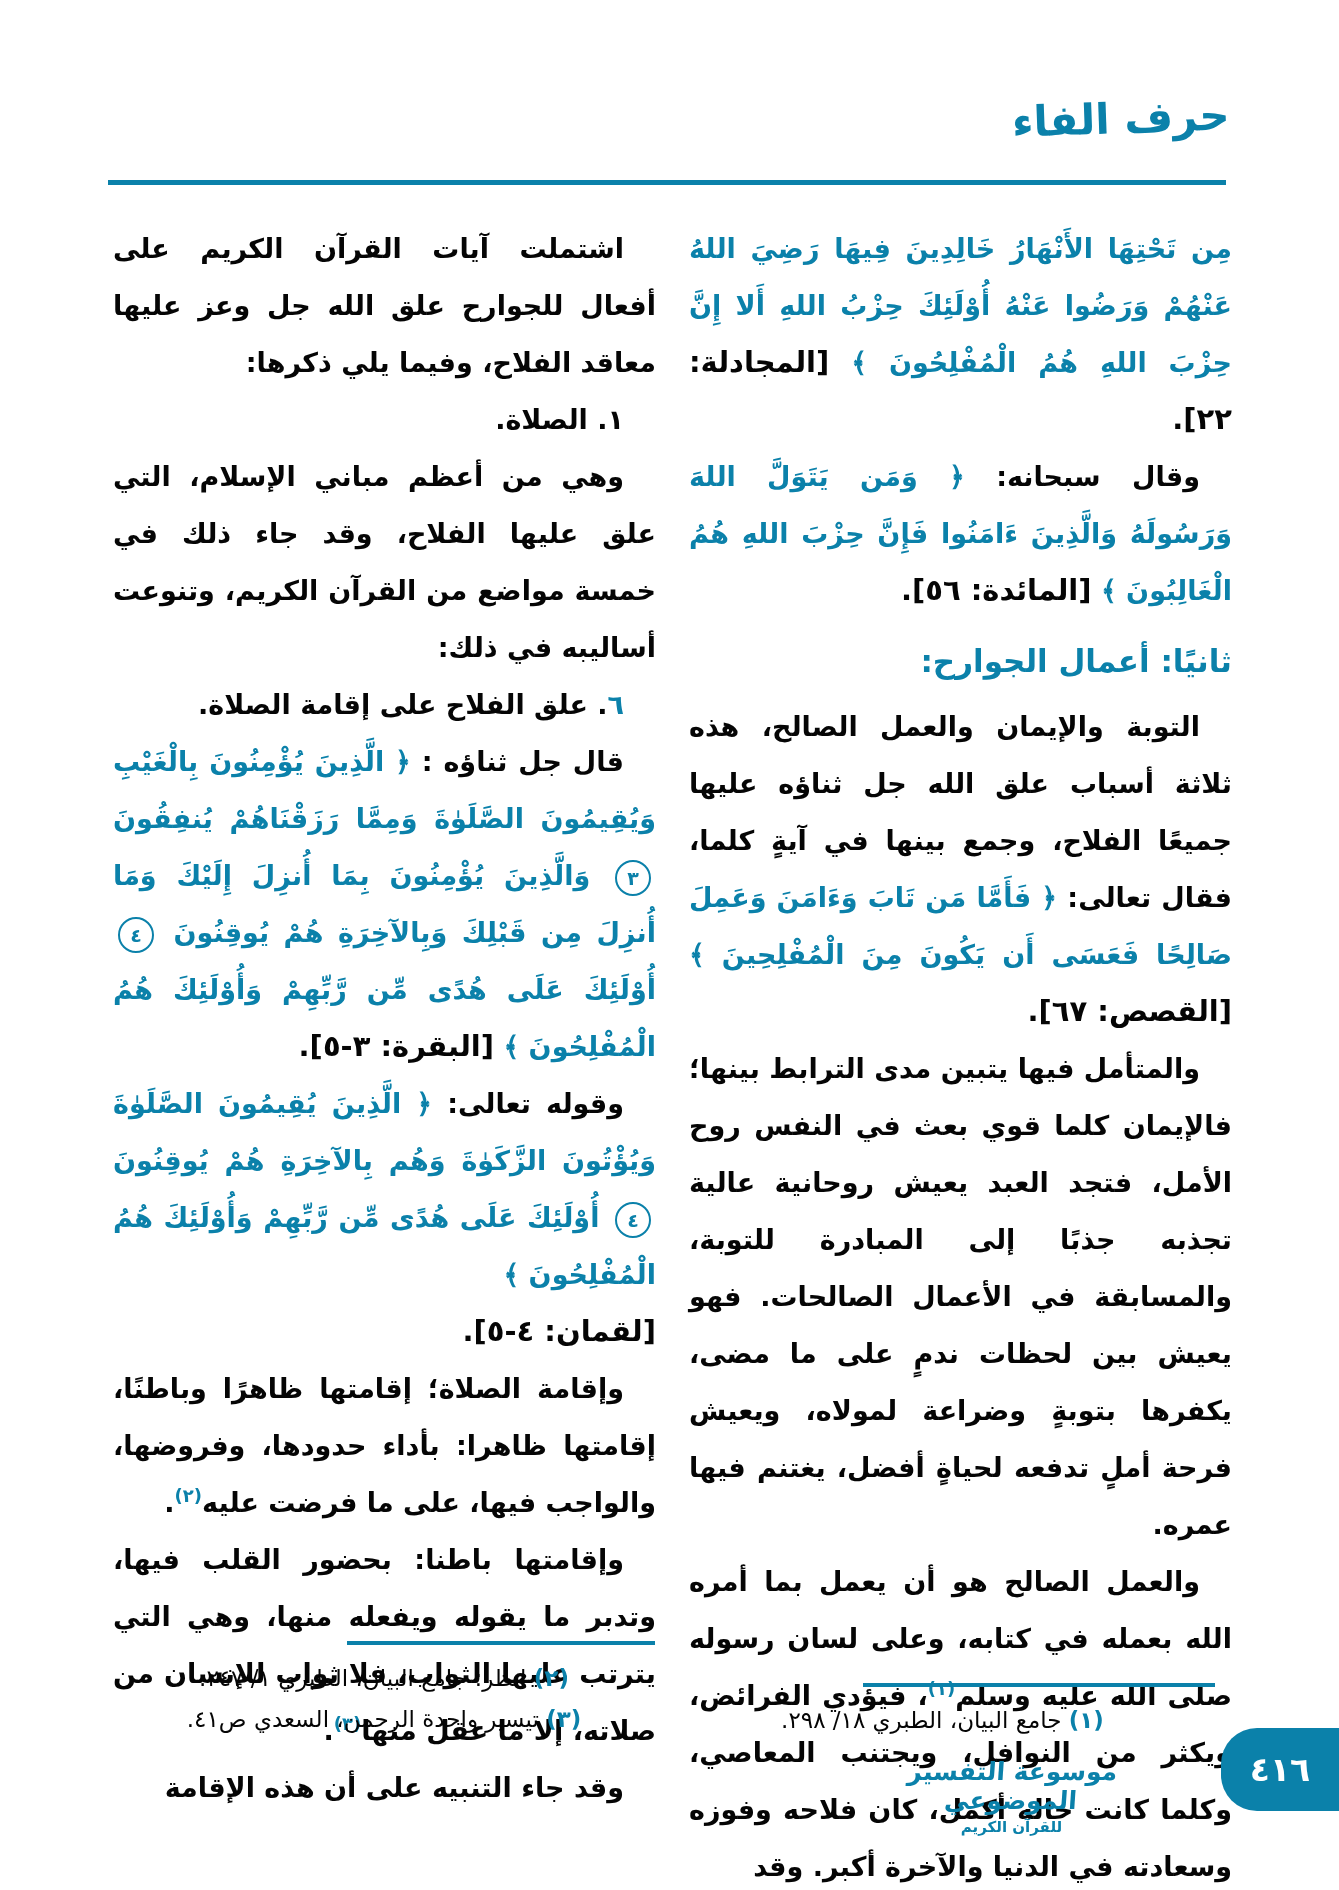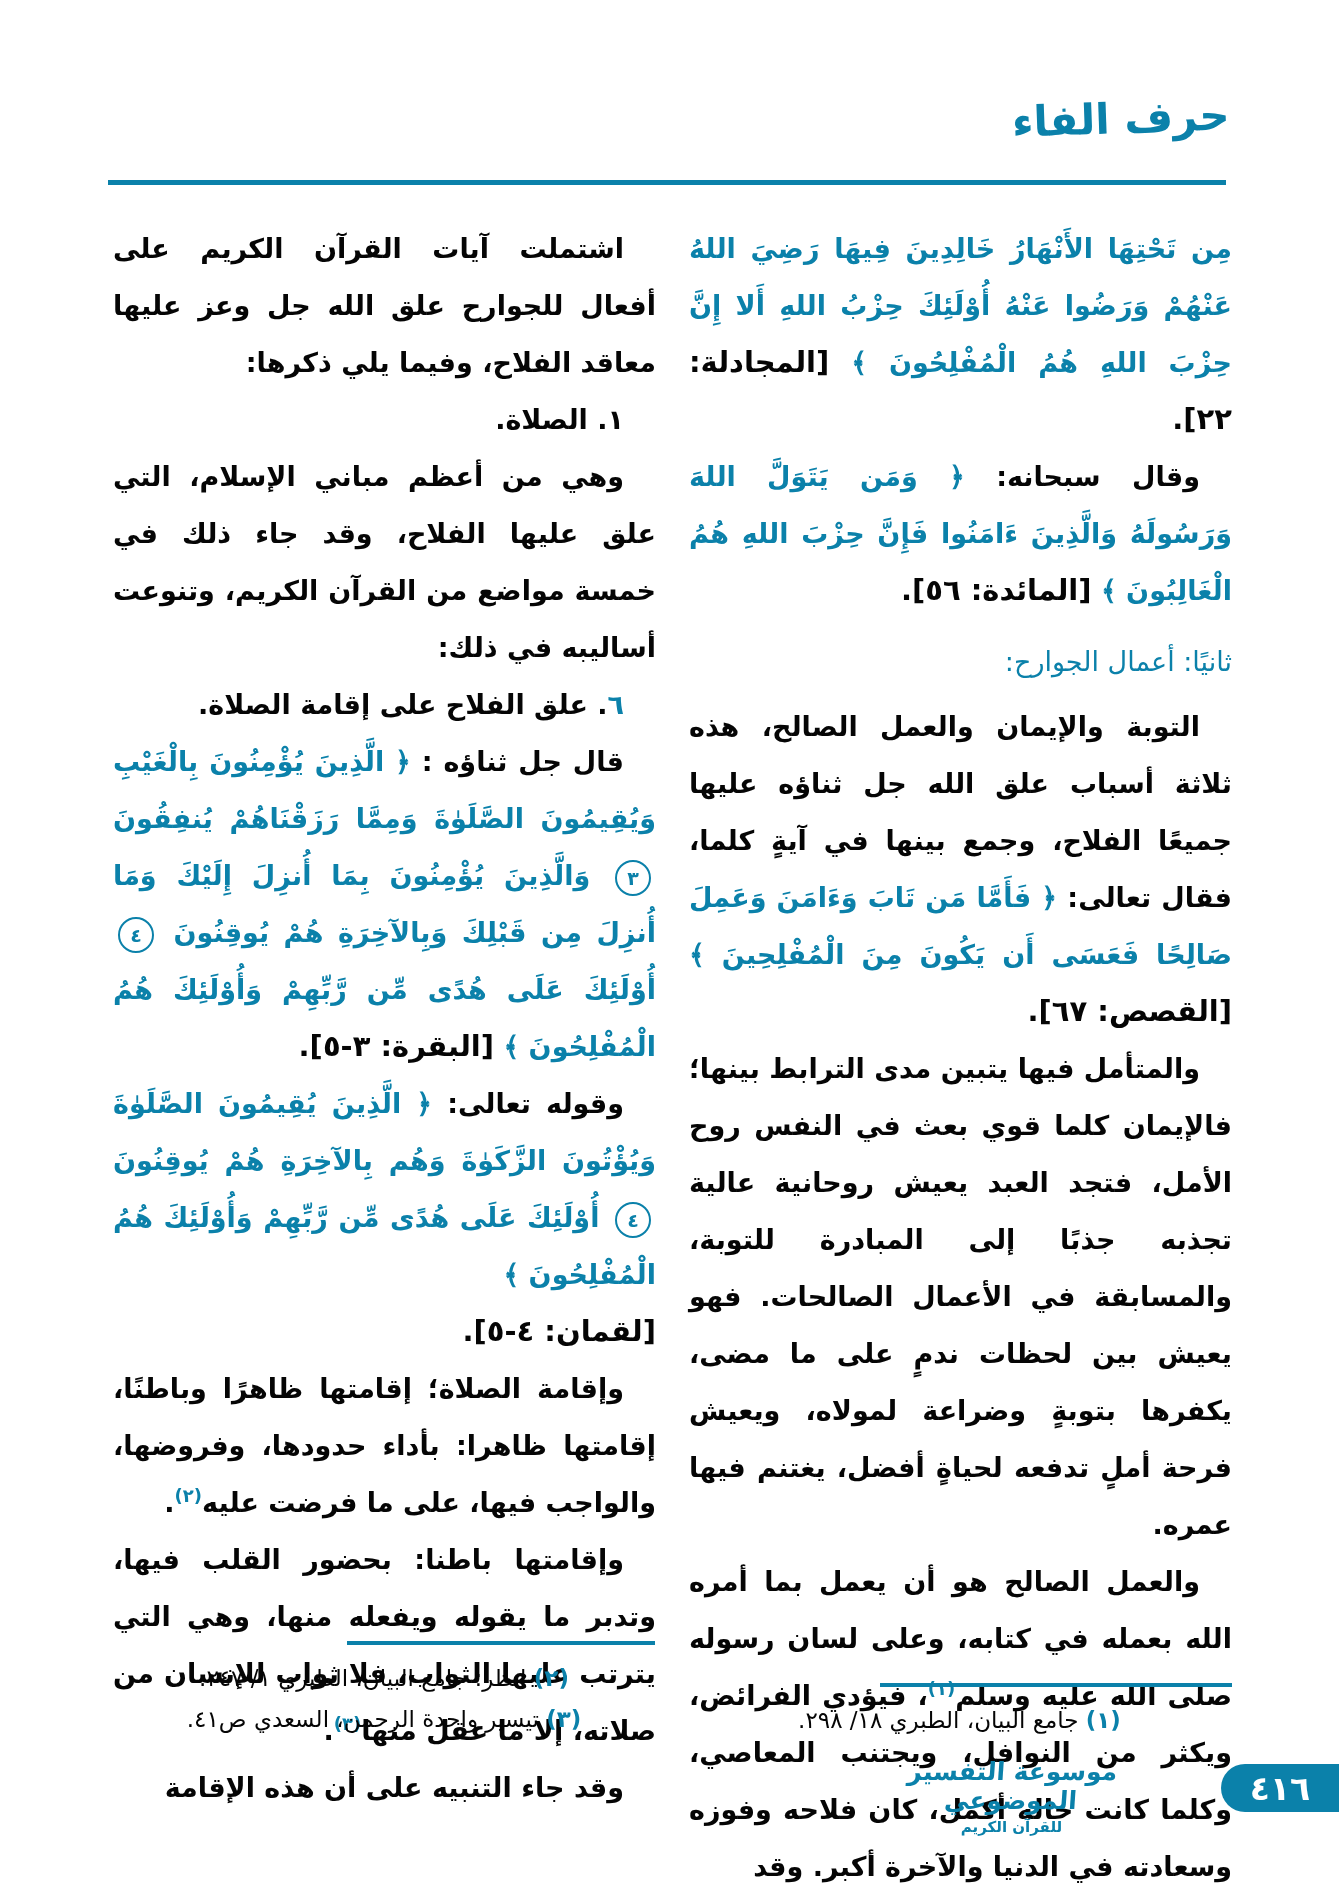--- a/index.html
+++ b/index.html
@@ -38,21 +38,21 @@
     text-align:justify;
   }
   .col-right{right:107px;}
   .col-left{left:113px;}
   .col p{margin:0;text-indent:32px;}
   .col p.noindent{text-indent:0;}
   .q{color:var(--blue);}
   .ref{color:var(--ink);font-size:29px;}
   .heading{
     color:var(--blue);
-    font-size:27px;font-weight:normal;
+    font-size:31px;font-weight:bold;
     margin:14px 0 8px;
     text-indent:0;
   }
   .list-item{margin:0;text-indent:62px;font-weight:bold;}
   .sub-num{color:var(--blue);}
   .ayah{
     display:inline-block;
     width:36px;height:36px;line-height:32px;
     border:2px solid var(--blue);
     border-radius:50%;
@@ -67,37 +67,37 @@
     color:var(--blue);
     font-size:18px;font-weight:bold;
     vertical-align:super;line-height:0;
   }
   
   .footnotes{
     position:absolute;
     font-size:23px;line-height:41px;font-weight:normal;
     text-align:center;
   }
-  .fn-right{top:1683px;right:107px;width:545px;}
+  .fn-right{top:1683px;right:124px;width:545px;}
   .fn-left{top:1641px;left:113px;width:542px;}
   .fn-rule{height:4px;background:var(--blue);margin-bottom:13px;}
   .fn-right .fn-rule{width:352px;}
   .fn-left .fn-rule{width:308px;}
   .fn-marker{color:var(--blue);font-weight:bold;}
   .fn-line{margin:0;}
   
   .logo{
     position:absolute;top:1758px;right:205px;width:245px;
     text-align:center;color:var(--blue);font-weight:bold;
   }
   .logo-main{font-size:25px;line-height:1.14;transform:skewX(-4deg);}
   .logo-sub{font-size:15px;margin-top:3px;letter-spacing:1px;}
   .page-pill{
-    position:absolute;top:1764px;right:0;
-    width:118px;height:48px;
+    position:absolute;top:1728px;right:0;
+    width:118px;height:83px;
     background:var(--blue);
     border-radius:36px 0 0 36px;
     display:flex;align-items:center;justify-content:center;
   }
   .page-pill span{color:#ffffff;font-size:33px;font-weight:bold;}
 </style>
 </head>
 <body>
 
 <div class="page">

